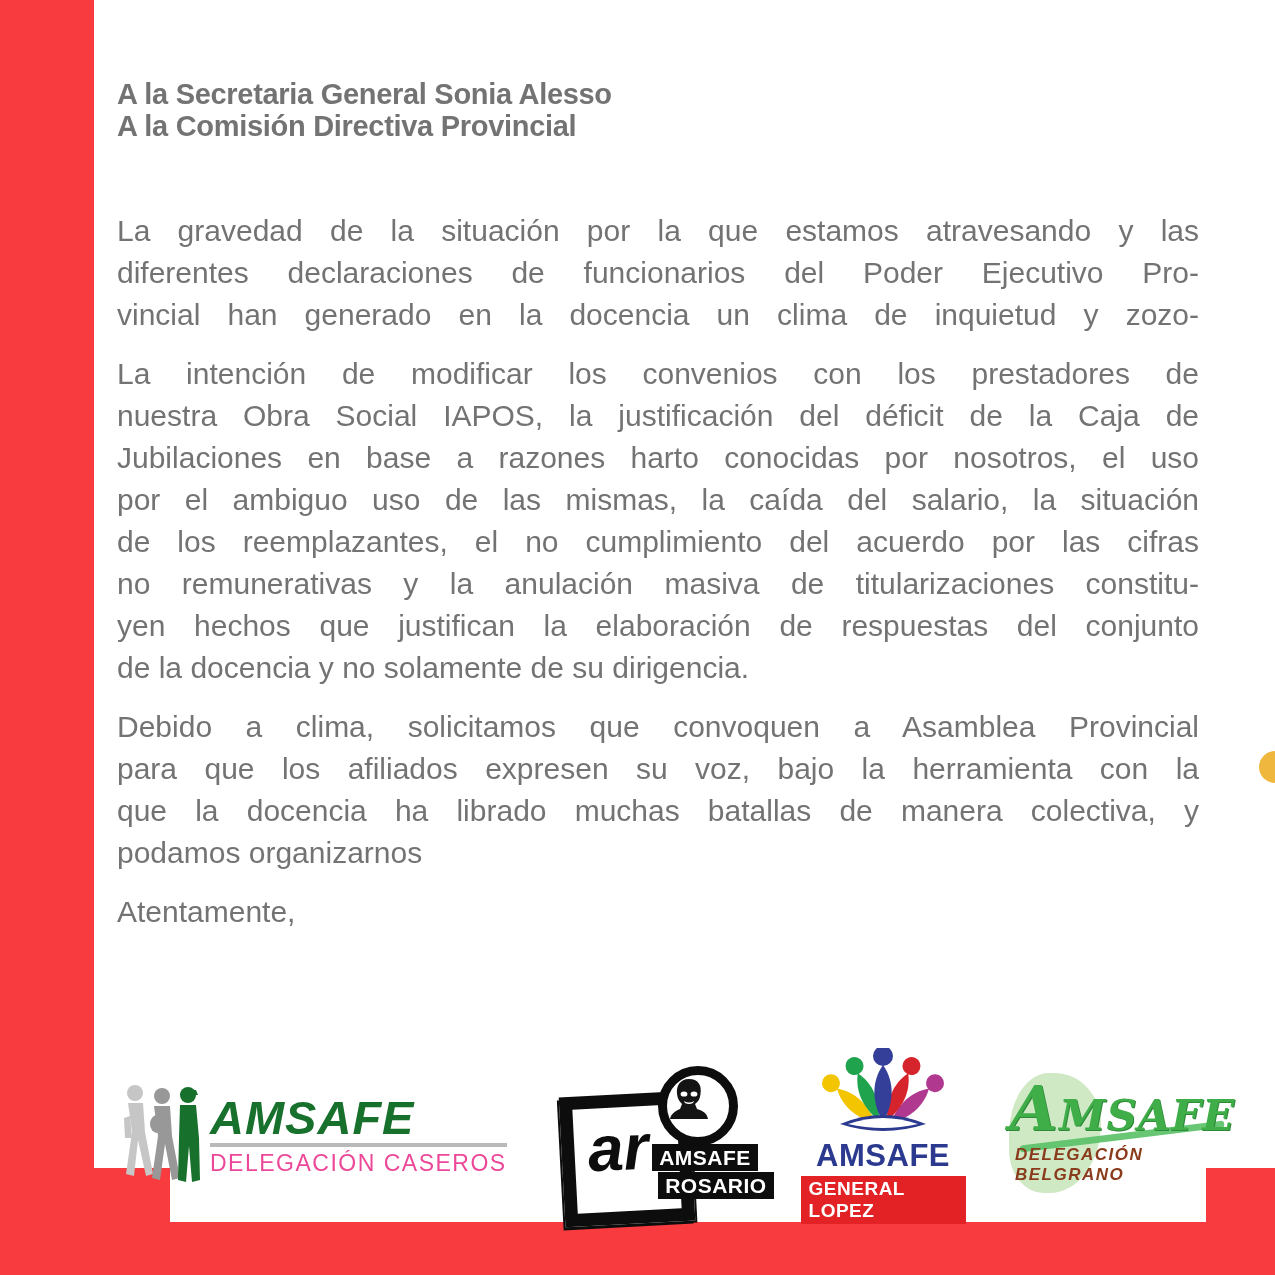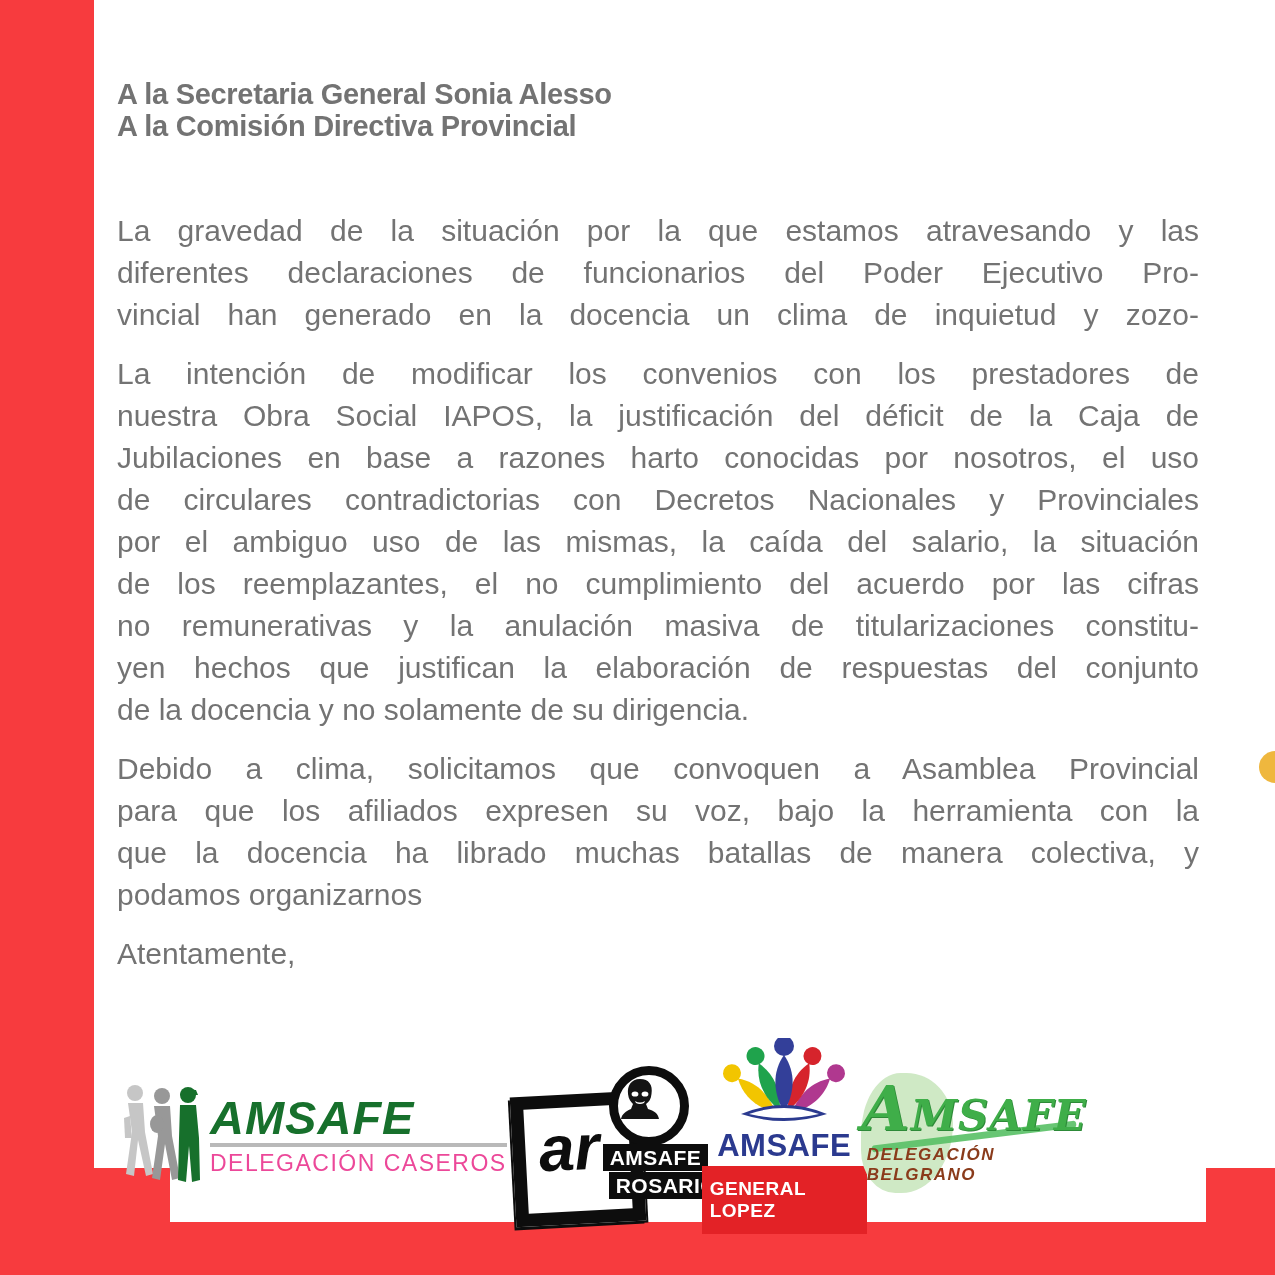--- a/index.html
+++ b/index.html
@@ -19,21 +19,21 @@
   
   .letter{position:absolute;left:117px;top:78px;width:1082px;color:#737373;}
   .recipients{font-weight:bold;font-size:29px;line-height:32px;margin-bottom:68px;letter-spacing:-0.3px;}
   .para{font-size:30px;line-height:42px;margin-bottom:17px;}
   .para .line{text-align:justify;}
   .para .line.j{text-align-last:justify;}
   .closing{font-size:30px;line-height:42px;margin-top:10px;}
 
   
   .logos{position:absolute;left:120px;top:1058px;width:1110px;height:155px;
-         display:flex;align-items:center;justify-content:flex-start;}
+         display:flex;align-items:center;justify-content:space-between;}
   .logo{position:relative;display:flex;align-items:center;}
 
   
   .logo-caseros{gap:6px;}
   .caseros-text{display:flex;flex-direction:column;}
   .caseros-title{font-size:47px;font-weight:bold;font-style:italic;color:#17702c;letter-spacing:1px;line-height:46px;}
   .caseros-rule{height:4px;background:#b9b9b9;margin:2px 0 3px 0;}
   .caseros-sub{font-size:23px;color:#ec4899;letter-spacing:1.5px;font-weight:normal;}
 
   
@@ -45,21 +45,21 @@
           font-size:64px;font-weight:bold;color:#0d0d0d;font-style:italic;transform:rotate(-3deg);}
   .ros-circle{position:absolute;left:102px;top:4px;width:62px;height:62px;border-radius:50%;
               border:9px solid #0d0d0d;background:#fff;overflow:hidden;}
   .ros-bars{position:absolute;left:96px;top:82px;display:flex;flex-direction:column;align-items:flex-start;}
   .ros-bar{background:#0d0d0d;color:#fff;font-weight:bold;font-size:21px;line-height:25px;padding:1px 7px;letter-spacing:0.5px;}
   .ros-bar+.ros-bar{margin-top:1px;margin-left:6px;}
 
   
   .logo-gl{flex-direction:column;justify-content:center;width:165px;}
   .gl-title{font-size:31px;font-weight:bold;color:#2b3a8f;letter-spacing:0.5px;margin-top:2px;}
-  .gl-bar{background:#e32226;color:#fff;font-weight:bold;font-size:19px;padding:12px 8px;margin-top:2px;letter-spacing:0.5px;}
+  .gl-bar{background:#e32226;color:#fff;font-weight:bold;font-size:19px;padding:2px 8px;margin-top:2px;letter-spacing:0.5px;}
 
   
   .logo-belgrano{flex-direction:column;width:215px;height:130px;justify-content:center;}
   .bel-blob{position:absolute;left:-6px;top:2px;width:92px;height:120px;background:#cfe9c5;
             border-radius:46% 54% 60% 40% / 55% 45% 62% 38%;}
   .bel-swoosh{position:absolute;left:4px;top:62px;width:206px;height:7px;background:#58c065;
               transform:rotate(-7deg);border-radius:4px;opacity:0.9;}
   .bel-title{position:relative;font-family:"DejaVu Serif", serif;font-style:italic;font-weight:bold;
              font-size:42px;color:#3fae49;letter-spacing:1px;line-height:46px;text-shadow:1px 1px 0 #2d8a38;}
   .bel-title::first-letter{font-size:62px;}
@@ -82,21 +82,20 @@
   <div id="paragraphs">
       <div class="para">
         <div class="line j">La gravedad de la situación por la que estamos atravesando y las</div>
         <div class="line j">diferentes declaraciones de funcionarios del Poder Ejecutivo Pro-</div>
         <div class="line j">vincial han generado en la docencia un clima de inquietud y zozo-</div>
       </div>
       <div class="para">
         <div class="line j">La intención de modificar los convenios con los prestadores de</div>
         <div class="line j">nuestra Obra Social IAPOS, la justificación del déficit de la Caja de</div>
         <div class="line j">Jubilaciones en base a razones harto conocidas por nosotros, el uso</div>
-        <div class="line j">de circulares contradictorias con Decretos Nacionales y Provinciales</div>
         <div class="line j">por el ambiguo uso de las mismas, la caída del salario, la situación</div>
         <div class="line j">de los reemplazantes, el no cumplimiento del acuerdo por las cifras</div>
         <div class="line j">no remunerativas y la anulación masiva de titularizaciones constitu-</div>
         <div class="line j">yen hechos que justifican la elaboración de respuestas del conjunto</div>
         <div class="line">de la docencia y no solamente de su dirigencia.</div>
       </div>
       <div class="para">
         <div class="line j">Debido a clima, solicitamos que convoquen a Asamblea Provincial</div>
         <div class="line j">para que los afiliados expresen su voz, bajo la herramienta con la</div>
         <div class="line j">que la docencia ha librado muchas batallas de manera colectiva, y</div>

